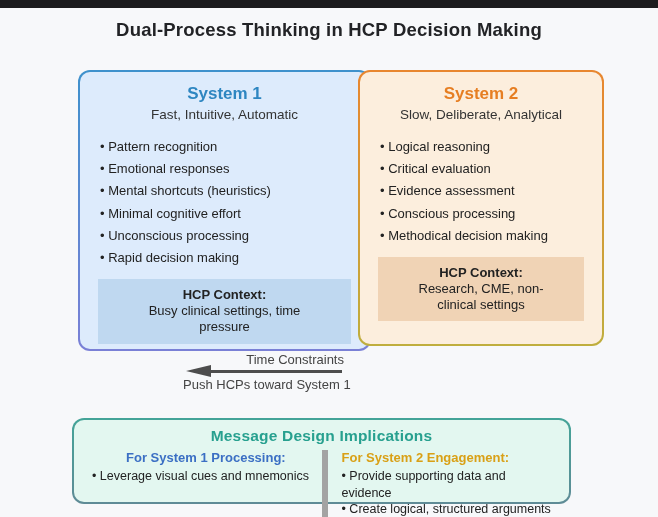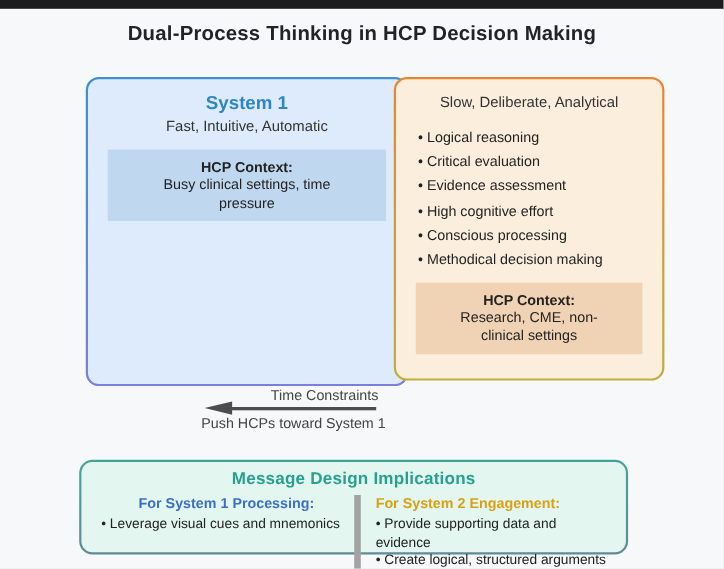--- a/index.html
+++ b/index.html
@@ -79,35 +79,43 @@
 <div class="stage">
 
   <div class="topbar"></div>
 
   <h1 class="main-title">Dual-Process Thinking in HCP Decision Making</h1>
 
   <div class="gcard card-s1">
     <div class="gcard-inner">
       <div class="card-title" style="color: rgb(46, 134, 193);">System 1</div>
       <div class="card-subtitle">Fast, Intuitive, Automatic</div>
+      <ul class="card-bullets">
+        <li>Pattern recognition</li>
+        <li>Emotional responses</li>
+        <li>Mental shortcuts (heuristics)</li>
+        <li>Minimal cognitive effort</li>
+        <li>Unconscious processing</li>
+        <li>Rapid decision making</li>
+      </ul>
       <div class="context-box s1">
         <div class="context-title">HCP Context:</div>
         <div class="context-text">Busy clinical settings, time pressure</div>
       </div>
     </div>
   </div>
 
   <div class="gcard card-s2">
     <div class="gcard-inner">
+      <div class="card-title" style="color: rgb(230, 126, 34);">System 2</div>
       <div class="card-subtitle">Slow, Deliberate, Analytical</div>
       <ul class="card-bullets">
         <li>Logical reasoning</li>
         <li>Critical evaluation</li>
         <li>Evidence assessment</li>
-        <li>High cognitive effort</li>
         <li>Conscious processing</li>
         <li>Methodical decision making</li>
       </ul>
       <div class="context-box s2">
         <div class="context-title">HCP Context:</div>
         <div class="context-text">Research, CME, non-clinical settings</div>
       </div>
     </div>
   </div>
 

